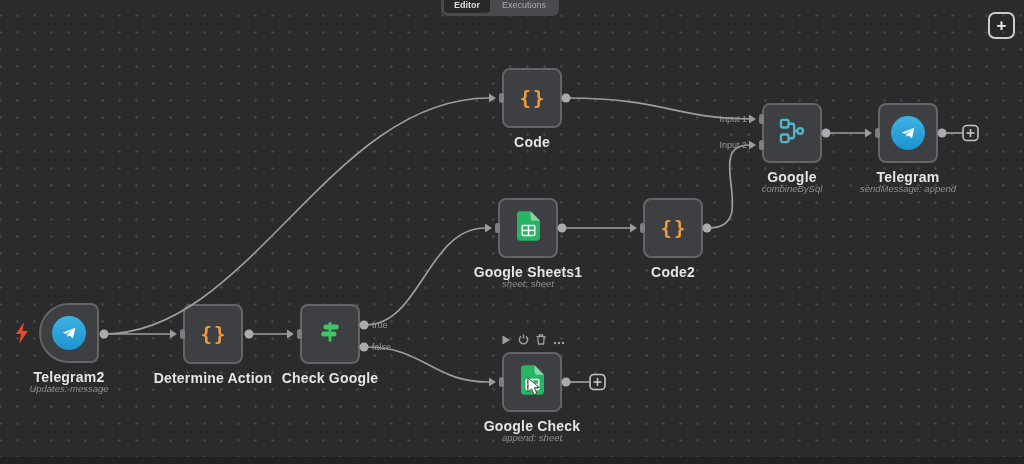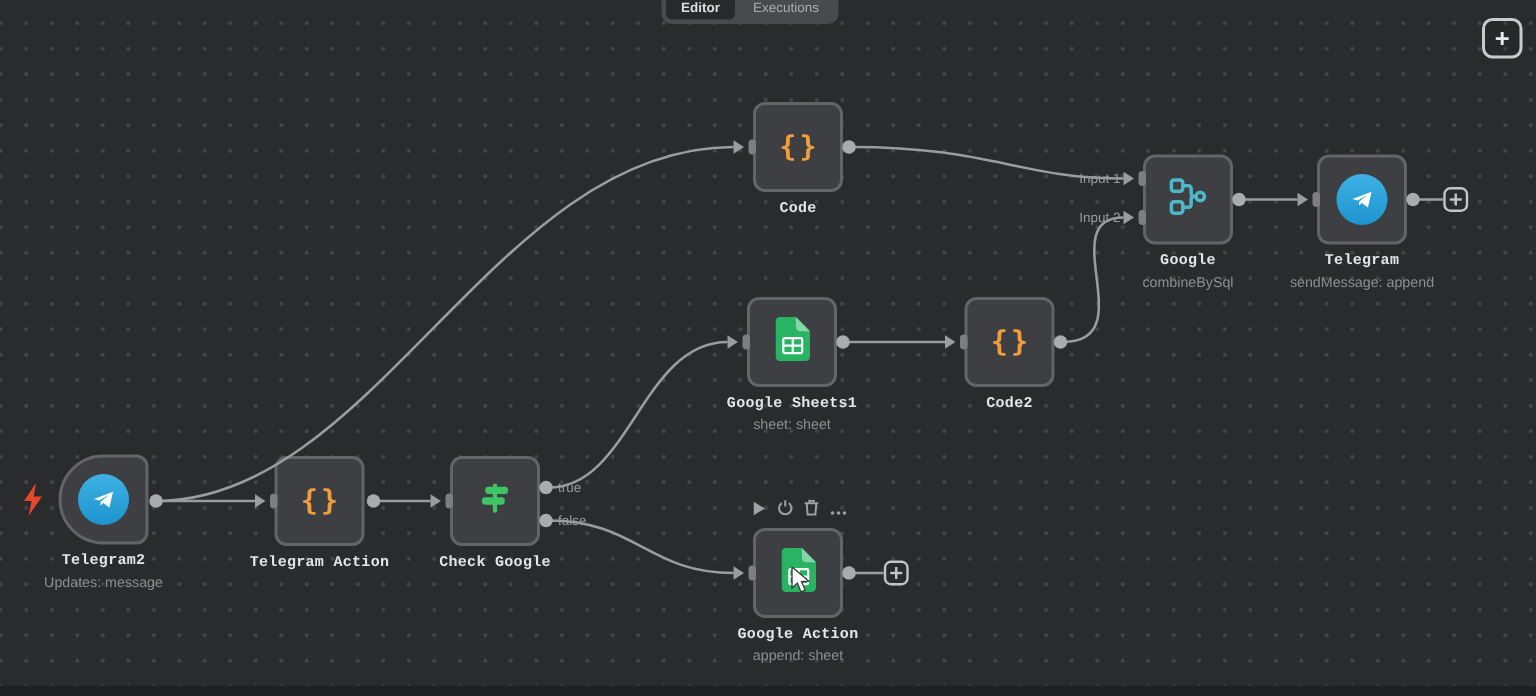--- a/index.html
+++ b/index.html
@@ -28,25 +28,25 @@
     display:flex;align-items:center;justify-content:center;background:rgba(0,0,0,0.05);
   }
   
   .node{
     position:absolute;width:60px;height:60px;box-sizing:border-box;
     background:#3e3f42;border:2px solid #636468;border-radius:8px;
     display:flex;align-items:center;justify-content:center;z-index:1;
   }
   .node.trigger{border-radius:30px 8px 8px 30px;}
   .nlabel{
-    position:absolute;width:176px;text-align:center;font-size:10px;font-weight:700;
-    color:#e3e4e6;z-index:1;letter-spacing:.2px;font-family:Liberation Mono, monospace;
+    position:absolute;width:176px;text-align:center;font-size:14px;font-weight:700;
+    color:#e3e4e6;z-index:1;letter-spacing:.2px;
   }
   .nsub{
-    position:absolute;width:176px;text-align:center;font-size:9.5px;color:#8d8e91;z-index:1;
+    position:absolute;width:176px;text-align:center;font-size:9.5px;color:#8d8e91;z-index:1;font-style:italic;
   }
   .braces{
     font-family:"DejaVu Sans Mono", monospace;font-size:19px;font-weight:700;
     color:#f09e3c;letter-spacing:2px;padding-left:2px;
   }
   .tg-circle{
     width:34px;height:34px;border-radius:50%;
     background:linear-gradient(180deg,#3fb1e3 0%,#1d93cf 100%);
     display:flex;align-items:center;justify-content:center;
   }
@@ -82,21 +82,21 @@
         <path d="M3.5 11.6 L20.5 5 L17.3 19 L11.8 15.1 L9.3 17.4 L9.5 13.9 L16.8 7.8 L8.2 12.9 Z" fill="#fff"></path>
       </svg>
   </div>
 </div>
 <div class="nlabel" style="left:-19px;top:369px">Telegram2</div>
 <div class="nsub" style="left:-19px;top:383px">Updates: message</div>
 
 <div class="node" style="left:183px;top:304px">
   <span class="braces">{}</span>
 </div>
-<div class="nlabel" style="left:125px;top:370px">Telegram Action</div>
+<div class="nlabel" style="left:125px;top:370px">Determine Action</div>
 
 <div class="node" style="left:300px;top:304px">
   <span>
     <svg width="26" height="26" viewBox="0 0 24 24">
       <rect x="10.7" y="3" width="2.6" height="18" rx="1.2" fill="#3fc566"></rect>
       <rect x="6" y="5" width="14" height="4.6" rx="2" fill="#3fc566"></rect>
       <rect x="4" y="11.6" width="14" height="4.6" rx="2" fill="#3fc566"></rect>
     </svg>
   </span>
 </div>
@@ -158,21 +158,21 @@
       <path d="M0 3 Q0 0 3 0 H13 L22 9 V25 Q22 28 19 28 H3 Q0 28 0 25 Z" fill="#28b463"></path>
       <path d="M13 0 L22 9 H16 Q13 9 13 6 Z" fill="#85d6a7"></path>
       <g stroke="#fff" stroke-width="1.4" fill="none">
         <rect x="5" y="13.5" width="12" height="9.5" rx="0.8"></rect>
         <line x1="5" y1="18.2" x2="17" y2="18.2"></line>
         <line x1="11" y1="13.5" x2="11" y2="23"></line>
       </g>
     </svg>
   </span>
 </div>
-<div class="nlabel" style="left:444px;top:418px">Google Action</div>
+<div class="nlabel" style="left:444px;top:418px">Google Check</div>
 <div class="nsub" style="left:444px;top:432px">append: sheet</div>
 
 <div class="node-toolbar">
   <span><svg width="10" height="10" viewBox="0 0 10 10">
         <path d="M1.5 0.5 L9 5 L1.5 9.5 Z" fill="#9fa0a3"></path>
       </svg></span>
   <span><svg width="11" height="11" viewBox="0 0 12 12" fill="none" stroke="#9fa0a3" stroke-width="1.5">
         <path d="M3.4 2.6 A4.5 4.5 0 1 0 8.6 2.6"></path>
         <line x1="6" y1="0.5" x2="6" y2="5"></line>
       </svg></span>

